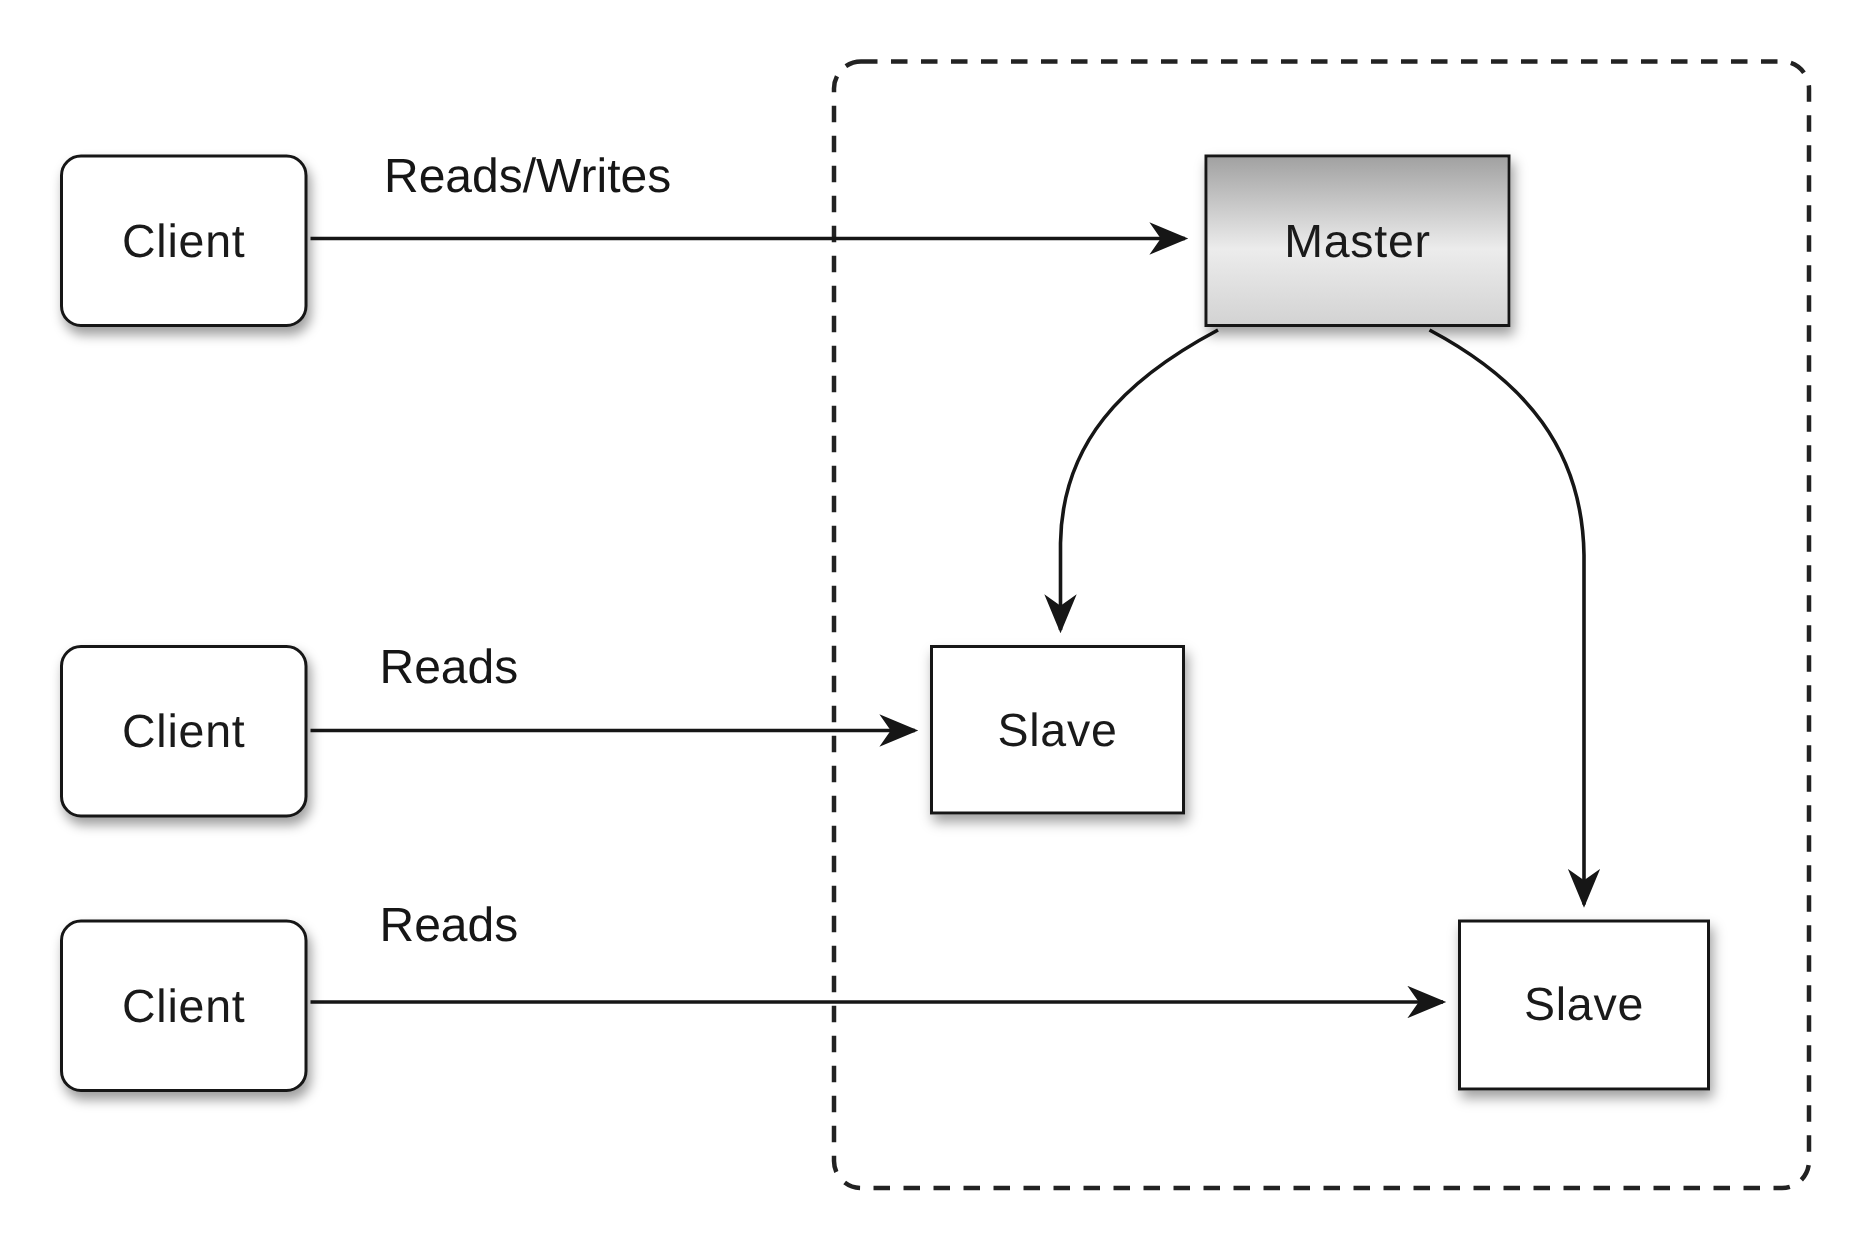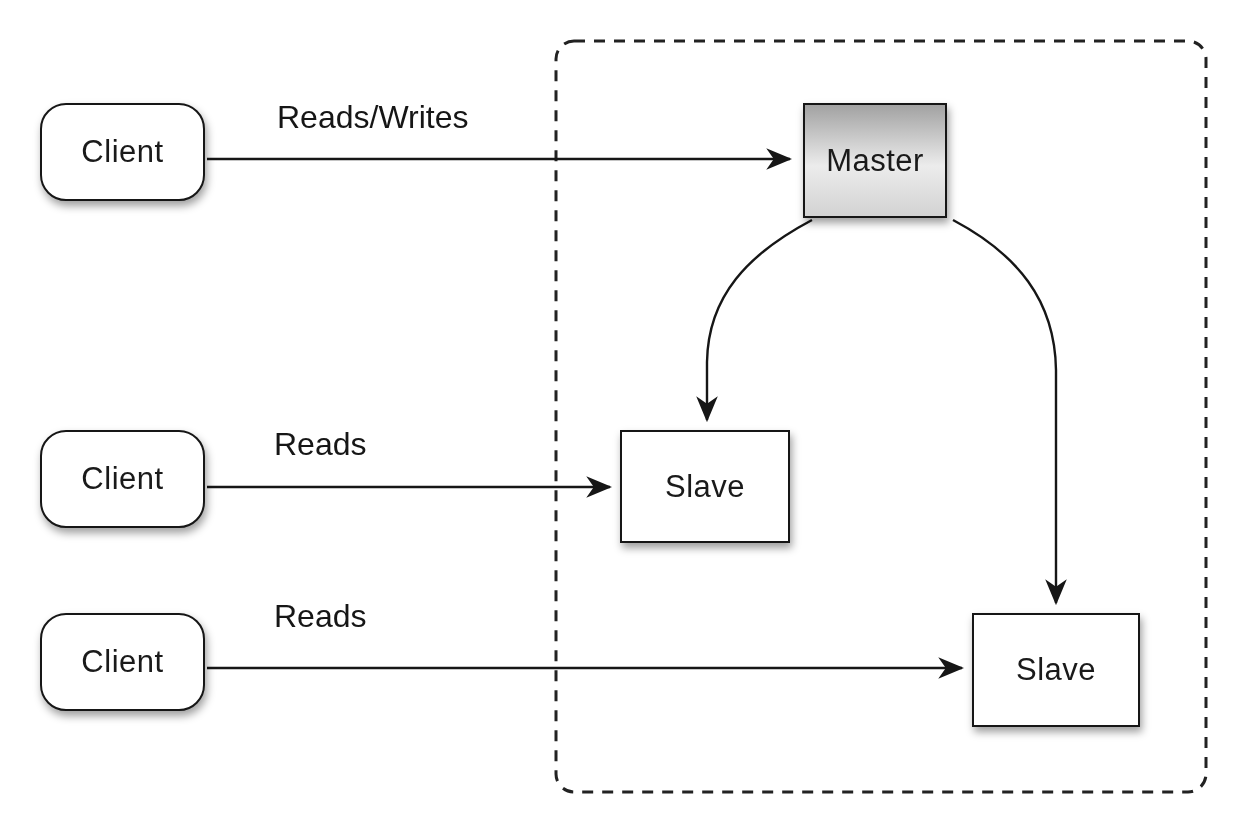--- a/index.html
+++ b/index.html
@@ -31,47 +31,46 @@
     box-sizing: border-box;
     border: 2.5px solid #161616;
     background: #ffffff;
     color: #1a1a1a;
     font-size: 31px;
     letter-spacing: 0.5px;
     z-index: 2;
     box-shadow: 2px 5px 8px rgba(0,0,0,0.38);
   }
   .node.client {
-    border-radius: 26px;
+    border-radius: 14px;
     width: 165px;
-    height: 98px;
+    height: 115px;
   }
   .node.master {
     left: 803px;
     top: 103px;
-    width: 144px;
+    width: 204px;
     height: 115px;
     background: linear-gradient(180deg, #a2a2a2 0%, #ececec 55%, #d3d3d3 100%);
   }
   .node.slave {
     width: 170px;
     height: 113px;
   }
   #client-1 { left: 40px;  top: 103px; }
   #client-2 { left: 40px;  top: 430px; }
   #client-3 { left: 40px;  top: 613px; }
   #slave-1  { left: 620px; top: 430px; }
   #slave-2  { left: 972px; top: 613px; width: 168px; height: 114px; }
   .edge-label {
     position: absolute;
     color: #161616;
     font-size: 32px;
     white-space: nowrap;
     z-index: 3;
-    margin-left: 21px;
   }
   #label-reads-writes { left: 256px; top: 99px;  }
   #label-reads-2      { left: 253px; top: 426px; }
   #label-reads-3      { left: 253px; top: 598px; }
   #label-replication  { left: 777px; top: 268px; }
 </style>
 </head>
 <body>
 
 <div class="canvas">

